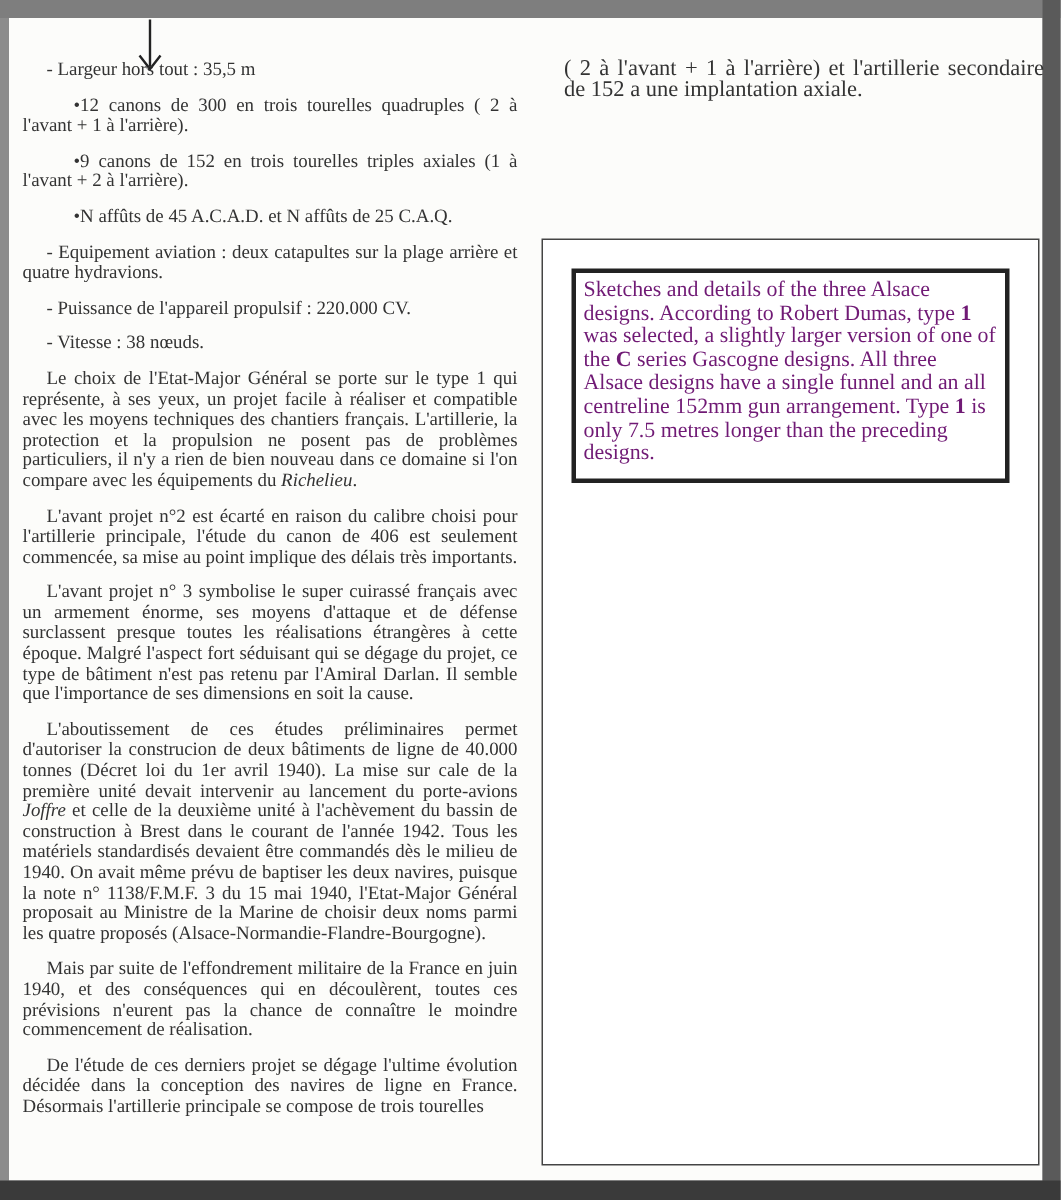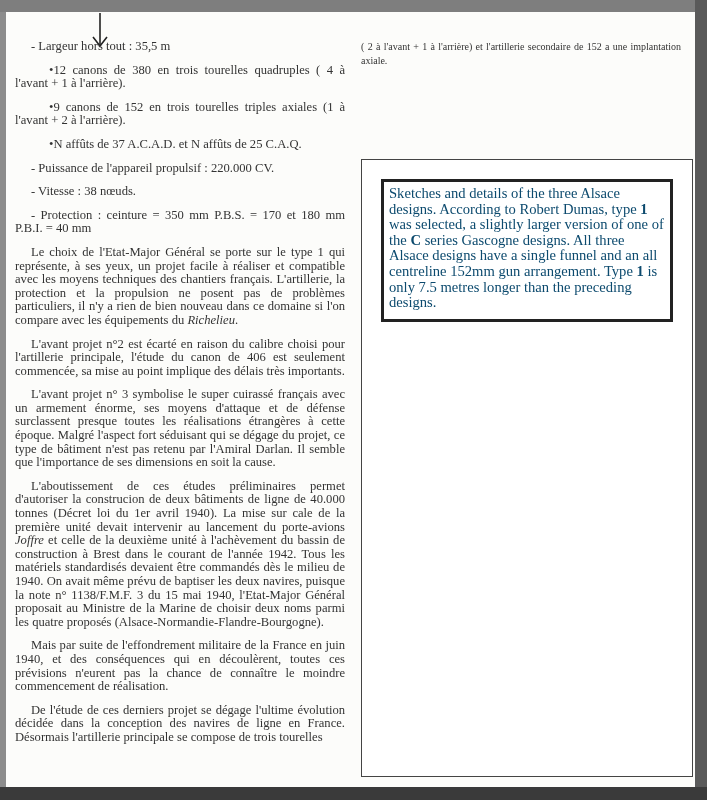--- a/index.html
+++ b/index.html
@@ -3,52 +3,52 @@
 <meta charset="utf-8">
 <style>
   html, body { margin:0; padding:0; }
   body { width:707px; height:800px; background:#8a8a8a; position:relative; overflow:hidden; font-family:"Liberation Serif", serif; }
   .frame-top { position:absolute; left:0; top:0; width:707px; height:12px; background:#7e7e7e; }
   .frame-bottom { position:absolute; left:0; top:787px; width:707px; height:13px; background:#3a3a3a; }
   .frame-right { position:absolute; left:695px; top:0; width:12px; height:800px; background:#5a5a5a; }
   .frame-left { position:absolute; left:0; top:0; width:6px; height:800px; background:#8c8c8c; }
   .page { position:absolute; left:6px; top:12px; width:689px; height:775px; background:#fcfcfa; }
   .col-left { position:absolute; left:15px; top:40px; width:330px; color:#333; font-size:12.6px; line-height:13.6px; }
-  .col-right { position:absolute; left:361px; top:40px; width:320px; color:#333; font-size:10px; line-height:13.6px; }
+  .col-right { position:absolute; left:376px; top:40px; width:320px; color:#333; font-size:15px; line-height:13.6px; }
   p { margin:0 0 10px 0; text-align:justify; }
   .ind { text-indent:16px; }
   .bullet { text-indent:34px; }
   .arrow { position:absolute; left:90px; top:12px; width:20px; height:36px; }
   .outer-box { position:absolute; left:361px; top:159px; width:332px; height:618px; border:1px solid #444; box-sizing:border-box; background:#fff; }
-  .inner-box { position:absolute; left:381px; top:179px; width:292px; height:143px; border:3px solid #222; box-sizing:border-box; padding:4px 5px; font-size:14.6px; line-height:15.6px; color:#0c4a6e; background:#fff; }
+  .inner-box { position:absolute; left:381px; top:179px; width:292px; height:143px; border:3px solid #222; box-sizing:border-box; padding:4px 5px; font-size:14.6px; line-height:15.6px; color:#701a75; background:#fff; }
   .inner-box b { font-weight:bold; }
   i { }
 </style>
 </head>
 <body>
 
 <div class="frame-left"></div>
 <div class="frame-top"></div>
 <div class="page"></div>
 <div class="frame-right"></div>
 <div class="frame-bottom"></div>
 
 <svg class="arrow" viewBox="0 0 20 36">
   <line x1="10" y1="1" x2="10" y2="33" stroke="#222" stroke-width="1.6"></line>
   <polyline points="3,25 10,34 17,25" fill="none" stroke="#222" stroke-width="1.6"></polyline>
 </svg>
 
 <div class="col-left">
   <p class="ind">- Largeur hors tout : 35,5 m</p>
-  <p class="bullet">•12 canons de 380 en trois tourelles quadruples ( 4 à l'avant + 1 à l'arrière).</p>
+  <p class="bullet">•12 canons de 300 en trois tourelles quadruples ( 2 à l'avant + 1 à l'arrière).</p>
   <p class="bullet">•9 canons de 152 en trois tourelles triples axiales (1 à l'avant + 2 à l'arrière).</p>
-  <p class="bullet">•N affûts de 37 A.C.A.D. et N affûts de 25 C.A.Q.</p>
+  <p class="bullet">•N affûts de 45 A.C.A.D. et N affûts de 25 C.A.Q.</p>
+  <p class="ind">- Equipement aviation : deux catapultes sur la plage arrière et quatre hydravions.</p>
   <p class="ind">- Puissance de l'appareil propulsif :  220.000 CV.</p>
   <p class="ind">- Vitesse : 38 nœuds.</p>
-  <p class="ind">- Protection : ceinture = 350 mm P.B.S. = 170 et 180 mm P.B.I. = 40 mm</p>
   <p class="ind"><span>Le choix de l'Etat-Major Général se porte sur le type 1 qui représente, à ses yeux, un projet facile à réaliser et compatible avec les moyens techniques des chantiers français. L'artillerie, la protection et la propulsion ne posent pas de problèmes particuliers, il n'y a rien de bien nouveau dans ce domaine si l'on compare avec les équipements du </span><i>Richelieu</i><span>.</span></p>
   <p class="ind">L'avant projet n°2 est écarté en raison du calibre choisi pour l'artillerie principale, l'étude du canon de 406 est seulement commencée, sa mise au point implique des délais très importants.</p>
   <p class="ind">L'avant projet n° 3 symbolise le super cuirassé français avec un armement énorme, ses moyens d'attaque et de défense surclassent presque toutes les réalisations étrangères à cette époque. Malgré l'aspect fort séduisant qui se dégage du projet, ce type de bâtiment n'est pas retenu par l'Amiral Darlan. Il semble que l'importance de ses dimensions en soit la cause.</p>
   <p class="ind"><span>L'aboutissement de ces études préliminaires permet d'autoriser la construcion de deux bâtiments de ligne de 40.000 tonnes (Décret loi du 1er avril 1940). La mise sur cale de la première unité devait intervenir au lancement du porte-avions </span><i>Joffre</i><span> et celle de la deuxième unité à l'achèvement du bassin de construction à Brest dans le courant de l'année 1942. Tous les matériels standardisés devaient être commandés dès le milieu de 1940. On avait même prévu de baptiser les deux navires, puisque la note n° 1138/F.M.F. 3 du 15 mai 1940, l'Etat-Major Général proposait au Ministre de la Marine de choisir deux noms parmi les quatre proposés (Alsace-Normandie-Flandre-Bourgogne).</span></p>
   <p class="ind">Mais par suite de l'effondrement militaire de la France en juin 1940, et des conséquences qui en découlèrent, toutes ces prévisions n'eurent pas la chance de connaître le moindre commencement de réalisation.</p>
   <p class="ind">De l'étude de ces derniers projet se dégage l'ultime évolution décidée dans la conception des navires de ligne en France. Désormais l'artillerie principale se compose de trois tourelles</p>
 </div>
 
 <div class="col-right">
   <p>( 2 à l'avant + 1 à l'arrière) et l'artillerie secondaire de 152 a une implantation axiale.</p>

